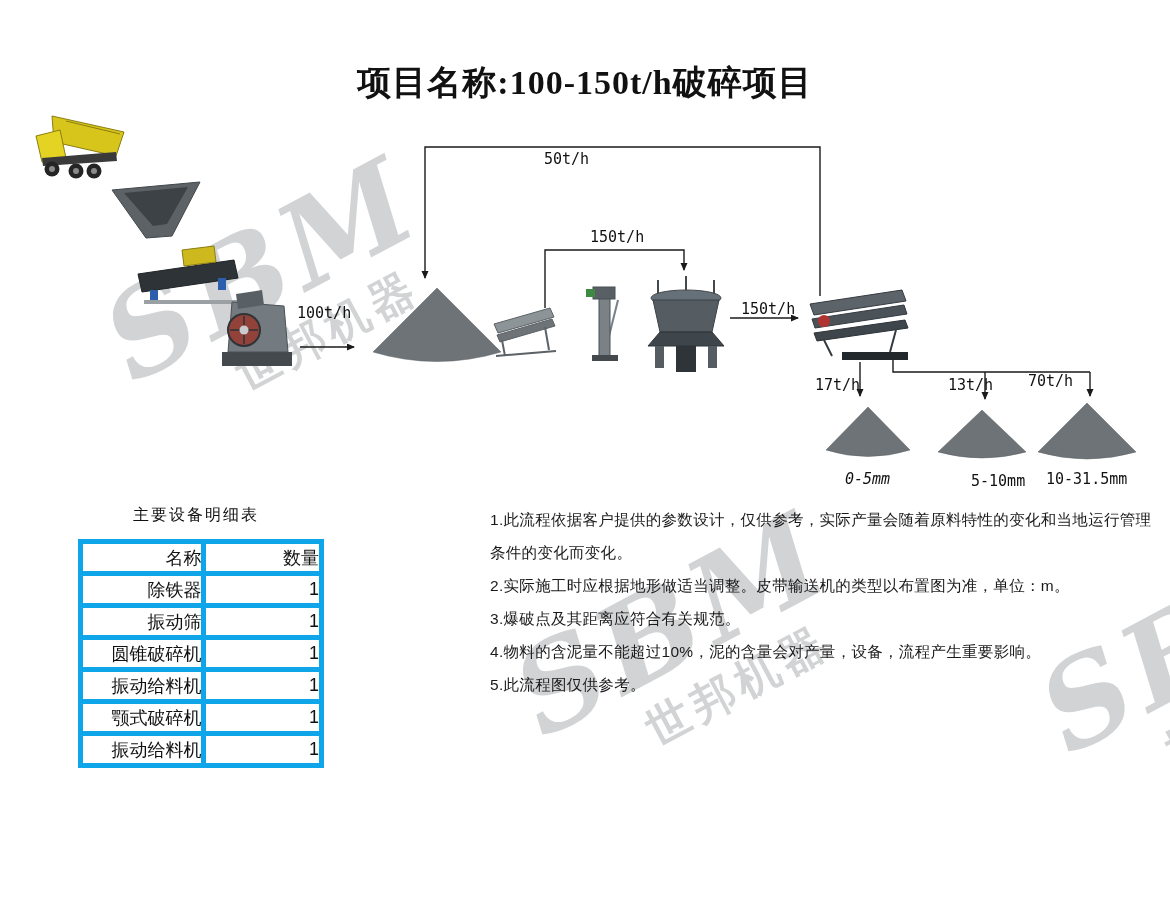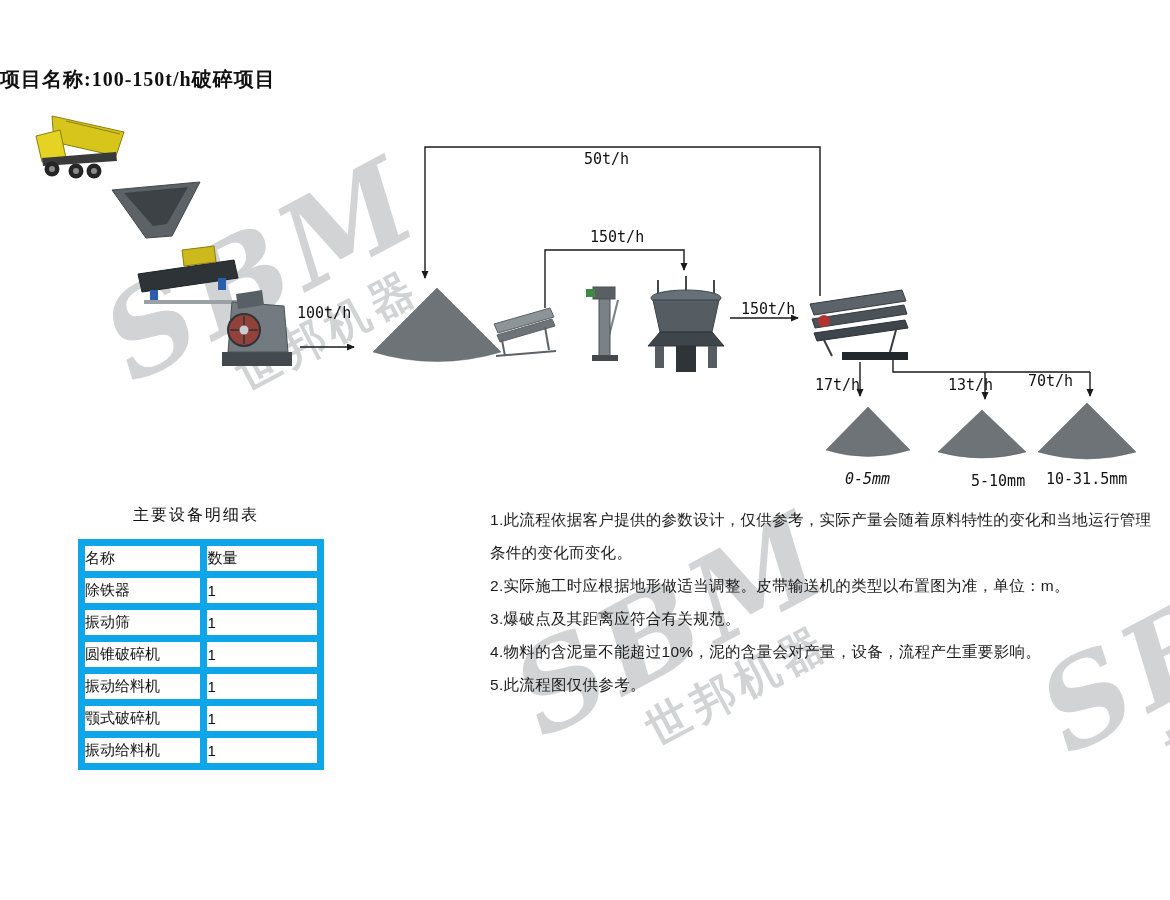--- a/index.html
+++ b/index.html
@@ -1,33 +1,33 @@
 <!DOCTYPE html>
 <html><head>
 <meta charset="utf-8">
 <style>
   * { margin:0; padding:0; box-sizing:border-box; }
   html,body { width:1170px; height:900px; }
   body { background:#fff; font-family:"Liberation Sans", sans-serif; position:relative; overflow:hidden; }
   .page { position:absolute; left:0; top:0; width:1170px; height:900px; background:#fff; overflow:hidden; }
 
-  .title { position:absolute; top:66px; left:0; width:100%; text-align:left;
-           font-family:"Liberation Serif", serif; font-size:20px; font-weight:bold;
+  .title { position:absolute; top:60px; left:0; width:100%; text-align:center;
+           font-family:"Liberation Serif", serif; font-size:34px; font-weight:bold;
            color:#111; letter-spacing:1px; z-index:3; }
 
   .diagram-svg { position:absolute; left:0; top:0; z-index:2; }
 
   .flow-label { position:absolute; font-family:"DejaVu Sans Mono", monospace;
                 font-size:15px; color:#111; white-space:nowrap; z-index:3; }
 
   .equipment-panel { position:absolute; left:30px; top:505px; width:246px; z-index:3;padding-left:48px; }
   .equipment-title { font-size:16px; color:#111; margin-left:55px; margin-bottom:13px; letter-spacing:2px; }
   table.equipment { border-collapse:collapse; width:246px; background:transparent; }
-  table.equipment th, table.equipment td { border:7px solid #0ea5e9; height:32px;
-      text-align:left; vertical-align:middle; font-size:15px; font-weight:normal; color:#111; }
+  table.equipment th, table.equipment td { border:5px solid #0ea5e9; height:32px;
+      text-align:right; vertical-align:middle; font-size:18px; font-weight:normal; color:#111; }
   table.equipment .col-name { width:126px; }
   table.equipment .col-qty  { width:120px; }
 
   .notes { position:absolute; left:490px; top:503px; width:668px; z-index:3;
            font-size:15.5px; color:#1a1a1a; line-height:33px; letter-spacing:0.3px; }
 
   .watermark { position:absolute; transform:rotate(-28deg); opacity:0.40; color:#8f9396;
                text-align:center; pointer-events:none; z-index:1; }
   .wm-sbm { display:block; font-family:"DejaVu Serif", serif; font-style:italic;
             font-weight:bold; font-size:118px; line-height:0.95; letter-spacing:6px; }
@@ -146,21 +146,21 @@
       <line x1="896" y1="330" x2="890" y2="352" stroke="#343a3f" stroke-width="2"></line>
       <rect x="842" y="352" width="66" height="8" fill="#23282c"></rect>
     </g>
 
     <path d="M868 407 L910 450 Q868 463 826 450 Z" fill="#6d7377" stroke="#5b6165" stroke-width="0.5"></path>
     <path d="M982 410 L1026 452 Q982 464 938 452 Z" fill="#6d7377" stroke="#5b6165" stroke-width="0.5"></path>
     <path d="M1087 403 L1136 452 Q1087 466 1038 452 Z" fill="#6d7377" stroke="#5b6165" stroke-width="0.5"></path>
   </svg>
 
   <div class="flow-label" style="left:297px; top:304px;">100t/h</div>
-  <div class="flow-label" style="left:584px; top:150px;">50t/h</div>
+  <div class="flow-label" style="left:544px; top:150px;">50t/h</div>
   <div class="flow-label" style="left:590px; top:228px;">150t/h</div>
   <div class="flow-label" style="left:741px; top:300px;">150t/h</div>
   <div class="flow-label" style="left:815px; top:376px;">17t/h</div>
   <div class="flow-label" style="left:948px; top:376px;text-align:right;">13t/h</div>
   <div class="flow-label" style="left:1028px; top:372px;">70t/h</div>
 
   <div class="flow-label" style="left:845px; top:470px;font-style:italic;">0-5mm</div>
   <div class="flow-label" style="left:955px; top:472px;margin-left:16px;">5-10mm</div>
   <div class="flow-label" style="left:1046px; top:470px;">10-31.5mm</div>
 

